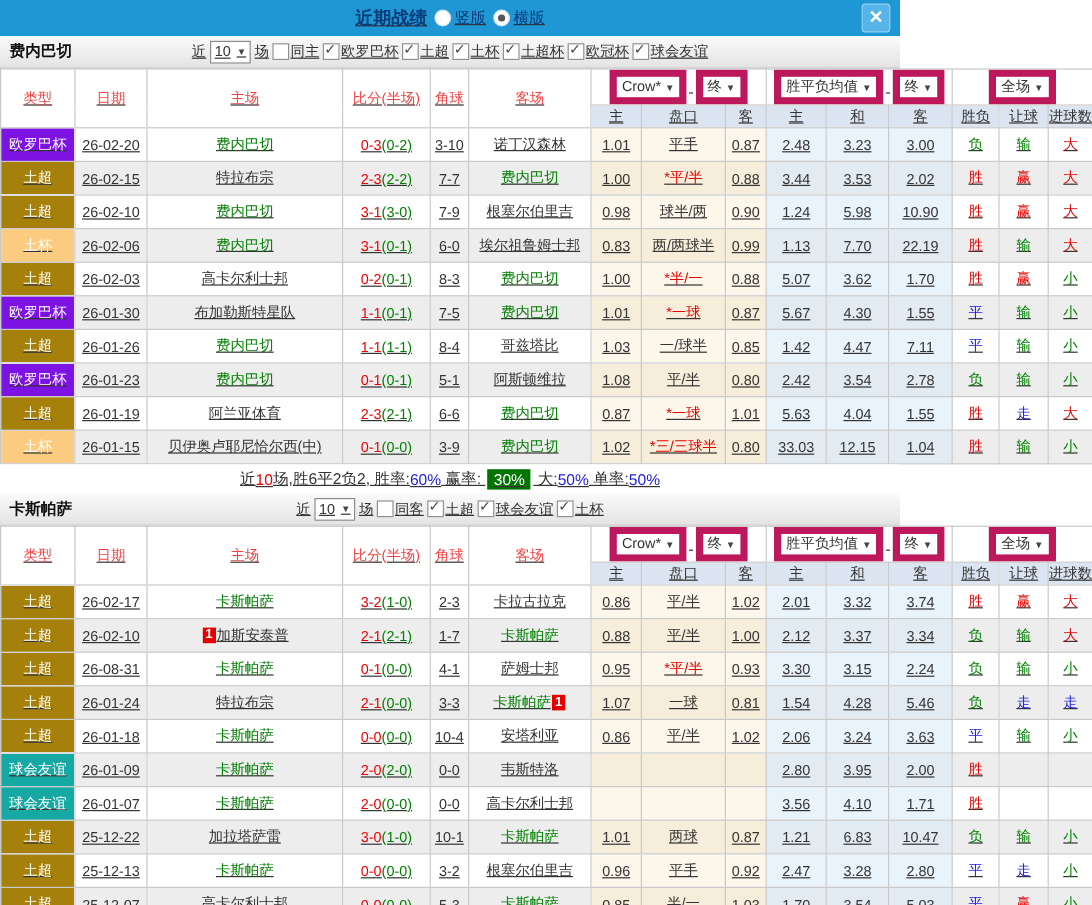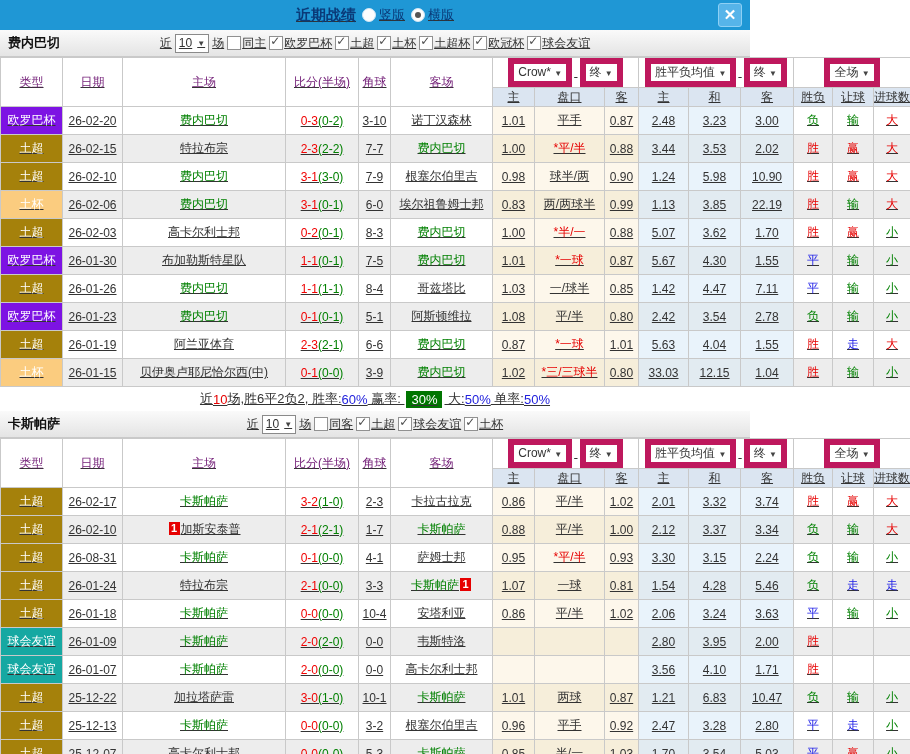--- a/index.html
+++ b/index.html
@@ -20,21 +20,21 @@
   .filter-group{margin:0 auto;display:inline-flex;align-items:center;gap:3px;white-space:nowrap;}
   .count-select{border:1px solid #8a8a8a;background:#fff;height:17px;padding:0 3px;display:inline-flex;align-items:center;gap:5px;cursor:pointer;}
   .arrow{font-size:8px;color:#444;}
   .cbx{width:12px;height:12px;border:1px solid #919191;background:#fff;display:inline-block;position:relative;vertical-align:-2px;cursor:pointer;}
   .cbx.on::after{content:'✓';position:absolute;left:0px;top:-3px;font-size:12px;font-weight:bold;color:#4a4a4a;}
   .cbx-item{display:inline-flex;align-items:center;gap:1px;cursor:pointer;}
 
   
   table{border-collapse:collapse;table-layout:fixed;width:910px;}
   th,td{border:1px solid #c9c9c9;text-align:center;padding:0;overflow:hidden;white-space:nowrap;font-weight:normal;}
-  thead th.merged{background:#e6eaf1;color:#701a75;font-size:12px;}
+  thead th.merged{background:#e6eaf1;color:#ef4444;font-size:12px;}
   thead tr.dd-row th{background:#fff;height:22px;border-bottom:none;}
   thead tr.sub-row th{background:#dbe5f1;height:18px;font-size:12px;}
   .dd-btn{display:inline-block;border:6px solid #be185d;background:#fff;height:17px;line-height:16px;padding:0 4px;margin:0 2px;font-size:12px;cursor:pointer;}
   tbody tr{height:28px;}
   tbody tr:nth-child(even) td{background:#ededed;}
   tbody td.odds{background:#fdf7eb;}
   tbody tr:nth-child(even) td.odds{background:#f6eeda;}
   tbody td.mean{background:#e9f3fb;}
   tbody tr:nth-child(even) td.mean{background:#e2ebf1;}
   td.lg{color:#fff;font-size:12px;}
@@ -225,21 +225,21 @@
           <td class="lg lg-cup">土杯</td>
           <td>26-02-06</td>
           <td><span class="team-focus">费内巴切</span></td>
           <td><span class="ft">3-1</span><span class="ht">(0-1)</span></td>
           <td>6-0</td>
           <td><span>埃尔祖鲁姆士邦</span></td>
           <td class="odds">0.83</td>
           <td class="odds">两/两球半</td>
           <td class="odds">0.99</td>
           <td class="mean">1.13</td>
-          <td class="mean">3.85</td>
+          <td class="mean">7.70</td>
           <td class="mean">22.19</td>
           <td class="c-r">胜</td>
           <td class="c-g">输</td>
           <td class="c-r">大</td>
         </tr>
         <tr>
           <td class="lg lg-super">土超</td>
           <td>26-02-03</td>
           <td><span>高卡尔利士邦</span></td>
           <td><span class="ft">0-2</span><span class="ht">(0-1)</span></td>

